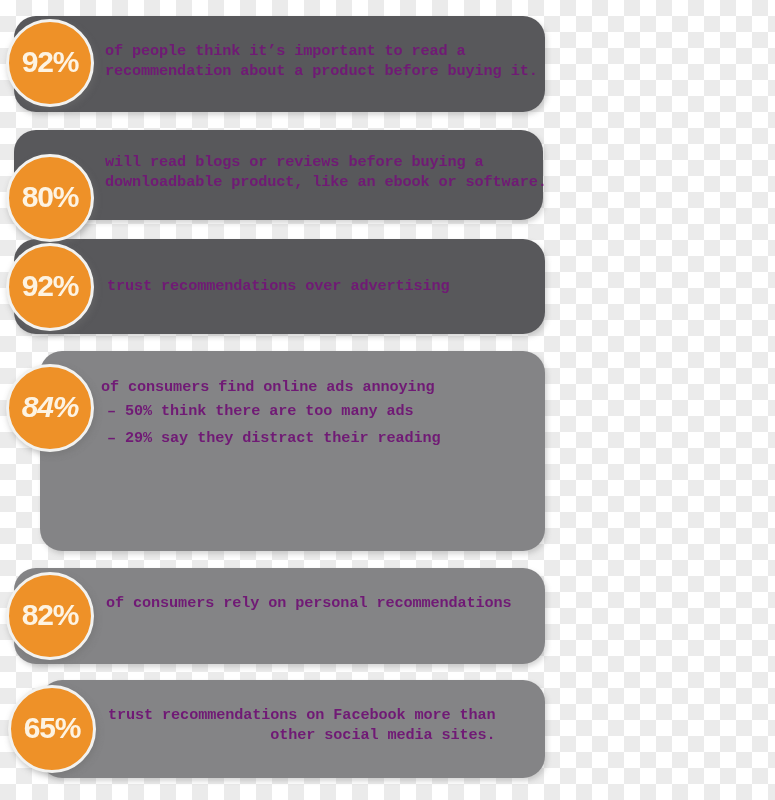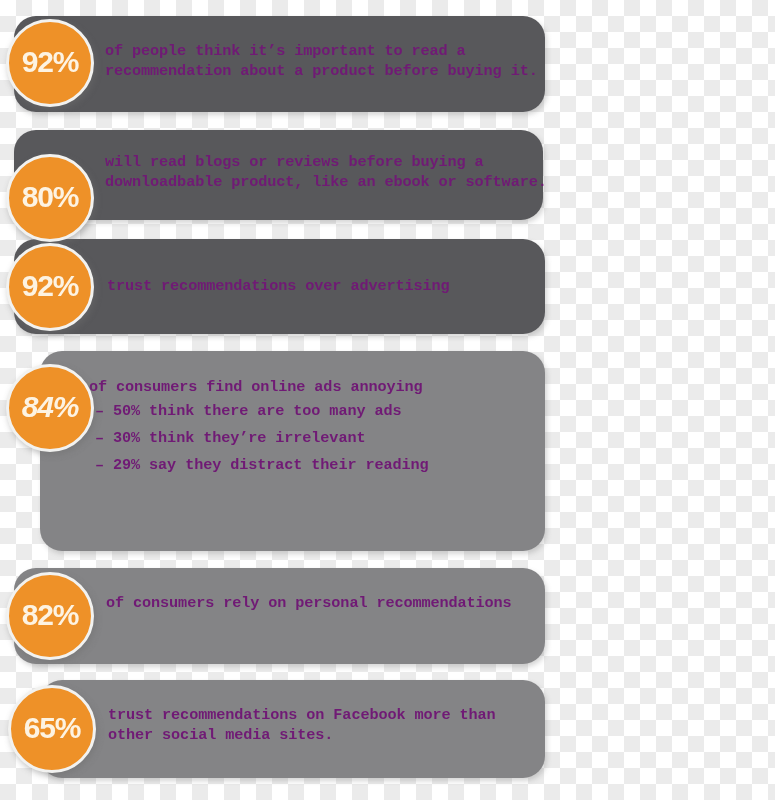--- a/index.html
+++ b/index.html
@@ -107,42 +107,41 @@
       <div class="stat-bar dark" style="left: 14px; top: 239px; width: 531px; height: 95px;"></div>
       <div class="stat-text" style="left: 107px; top: 277px;">
         <span class="line">trust recommendations over advertising</span>
       </div>
       <div class="pct-circle" style="left: 6px; top: 243px;">
         <span>92%</span>
       </div>
     </div>
     <div class="stat-row">
       <div class="stat-bar light" style="left: 40px; top: 351px; width: 505px; height: 200px;"></div>
-      <div class="stat-text" style="left: 89px; top: 378px;">
+      <div class="stat-text" style="left: 101px; top: 378px;">
         <span class="line">of consumers find online ads annoying</span>
         <span class="sub">– 50% think there are too many ads</span>
-        <span class="sub">– 30% think they’re irrelevant</span>
         <span class="sub">– 29% say they distract their reading</span>
       </div>
       <div class="pct-circle" style="left: 6px; top: 364px; font-style: italic;">
         <span>84%</span>
       </div>
     </div>
     <div class="stat-row">
       <div class="stat-bar light" style="left: 14px; top: 568px; width: 531px; height: 96px;"></div>
       <div class="stat-text" style="left: 106px; top: 594px;">
         <span class="line">of consumers rely on personal recommendations</span>
       </div>
       <div class="pct-circle" style="left: 6px; top: 572px;">
         <span>82%</span>
       </div>
     </div>
     <div class="stat-row">
       <div class="stat-bar light" style="left: 40px; top: 680px; width: 505px; height: 98px;"></div>
-      <div class="stat-text" style="left: 108px; top: 706px;">
+      <div class="stat-text" style="left: 108px; top: 706px; text-align: right;">
         <span class="line">trust recommendations on Facebook more than</span>
         <span class="line">other social media sites.</span>
       </div>
       <div class="pct-circle" style="left: 8px; top: 685px;">
         <span>65%</span>
       </div>
     </div>
   </div>
 
 </body></html>

